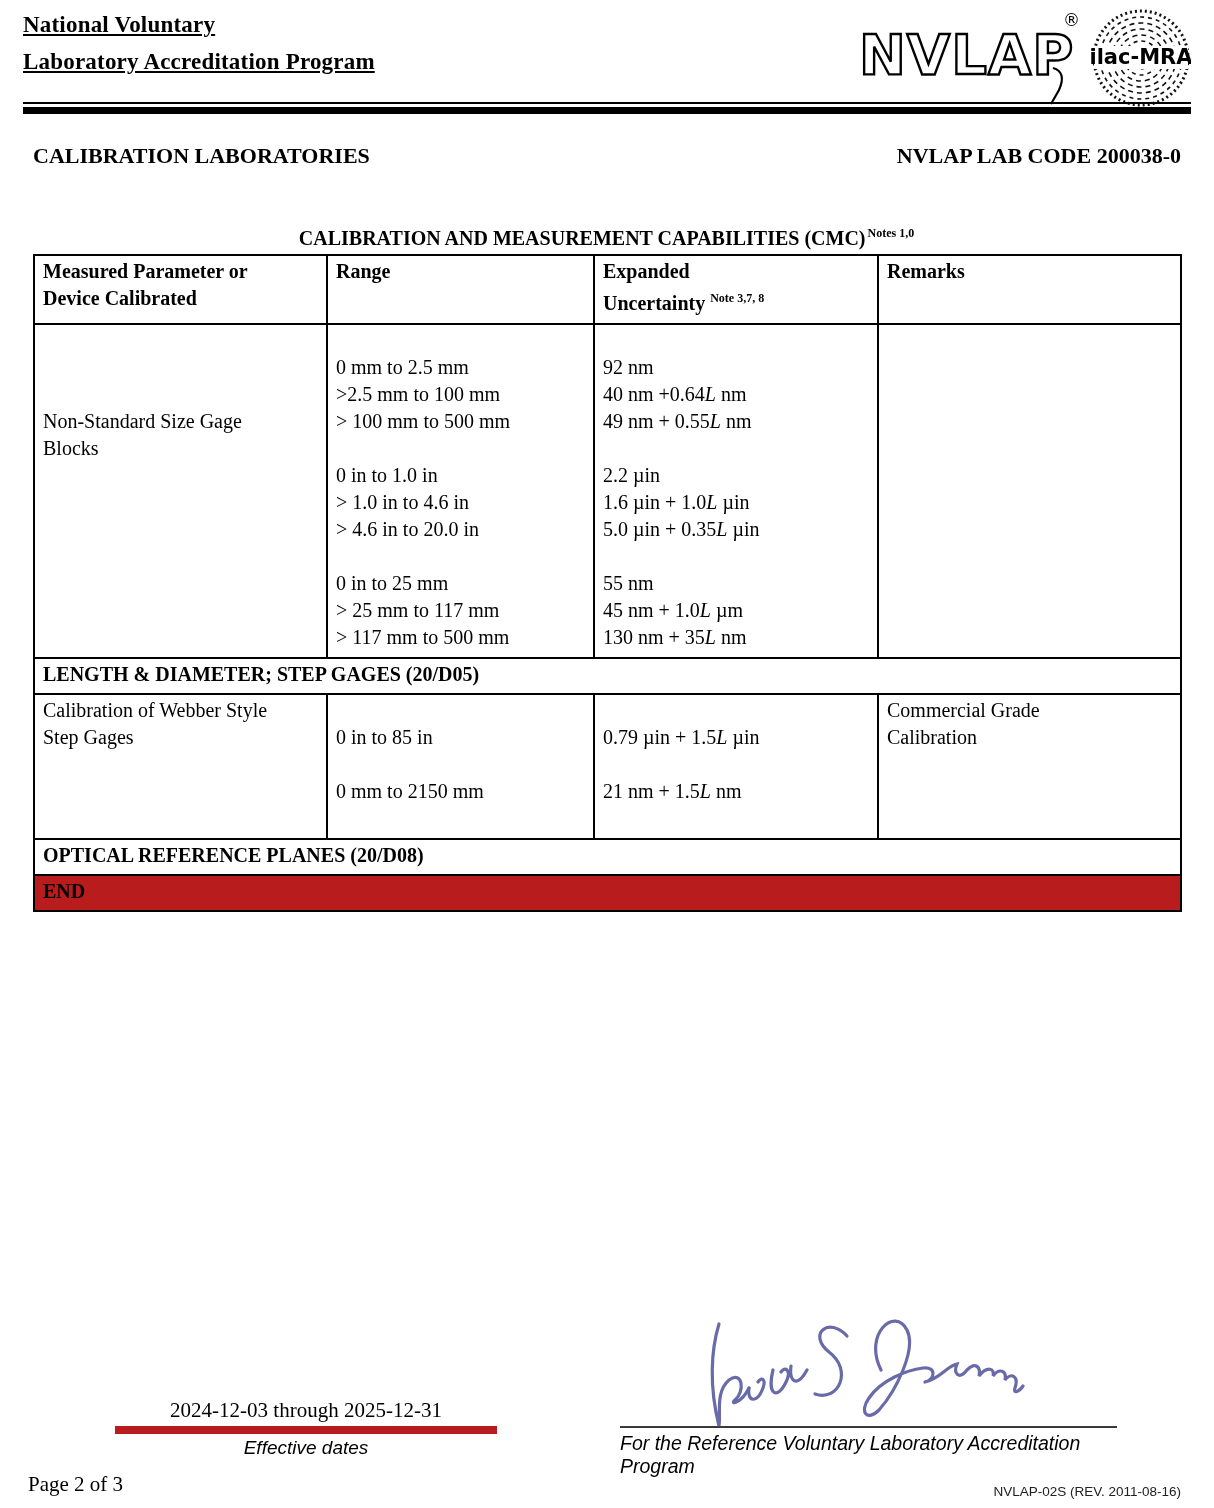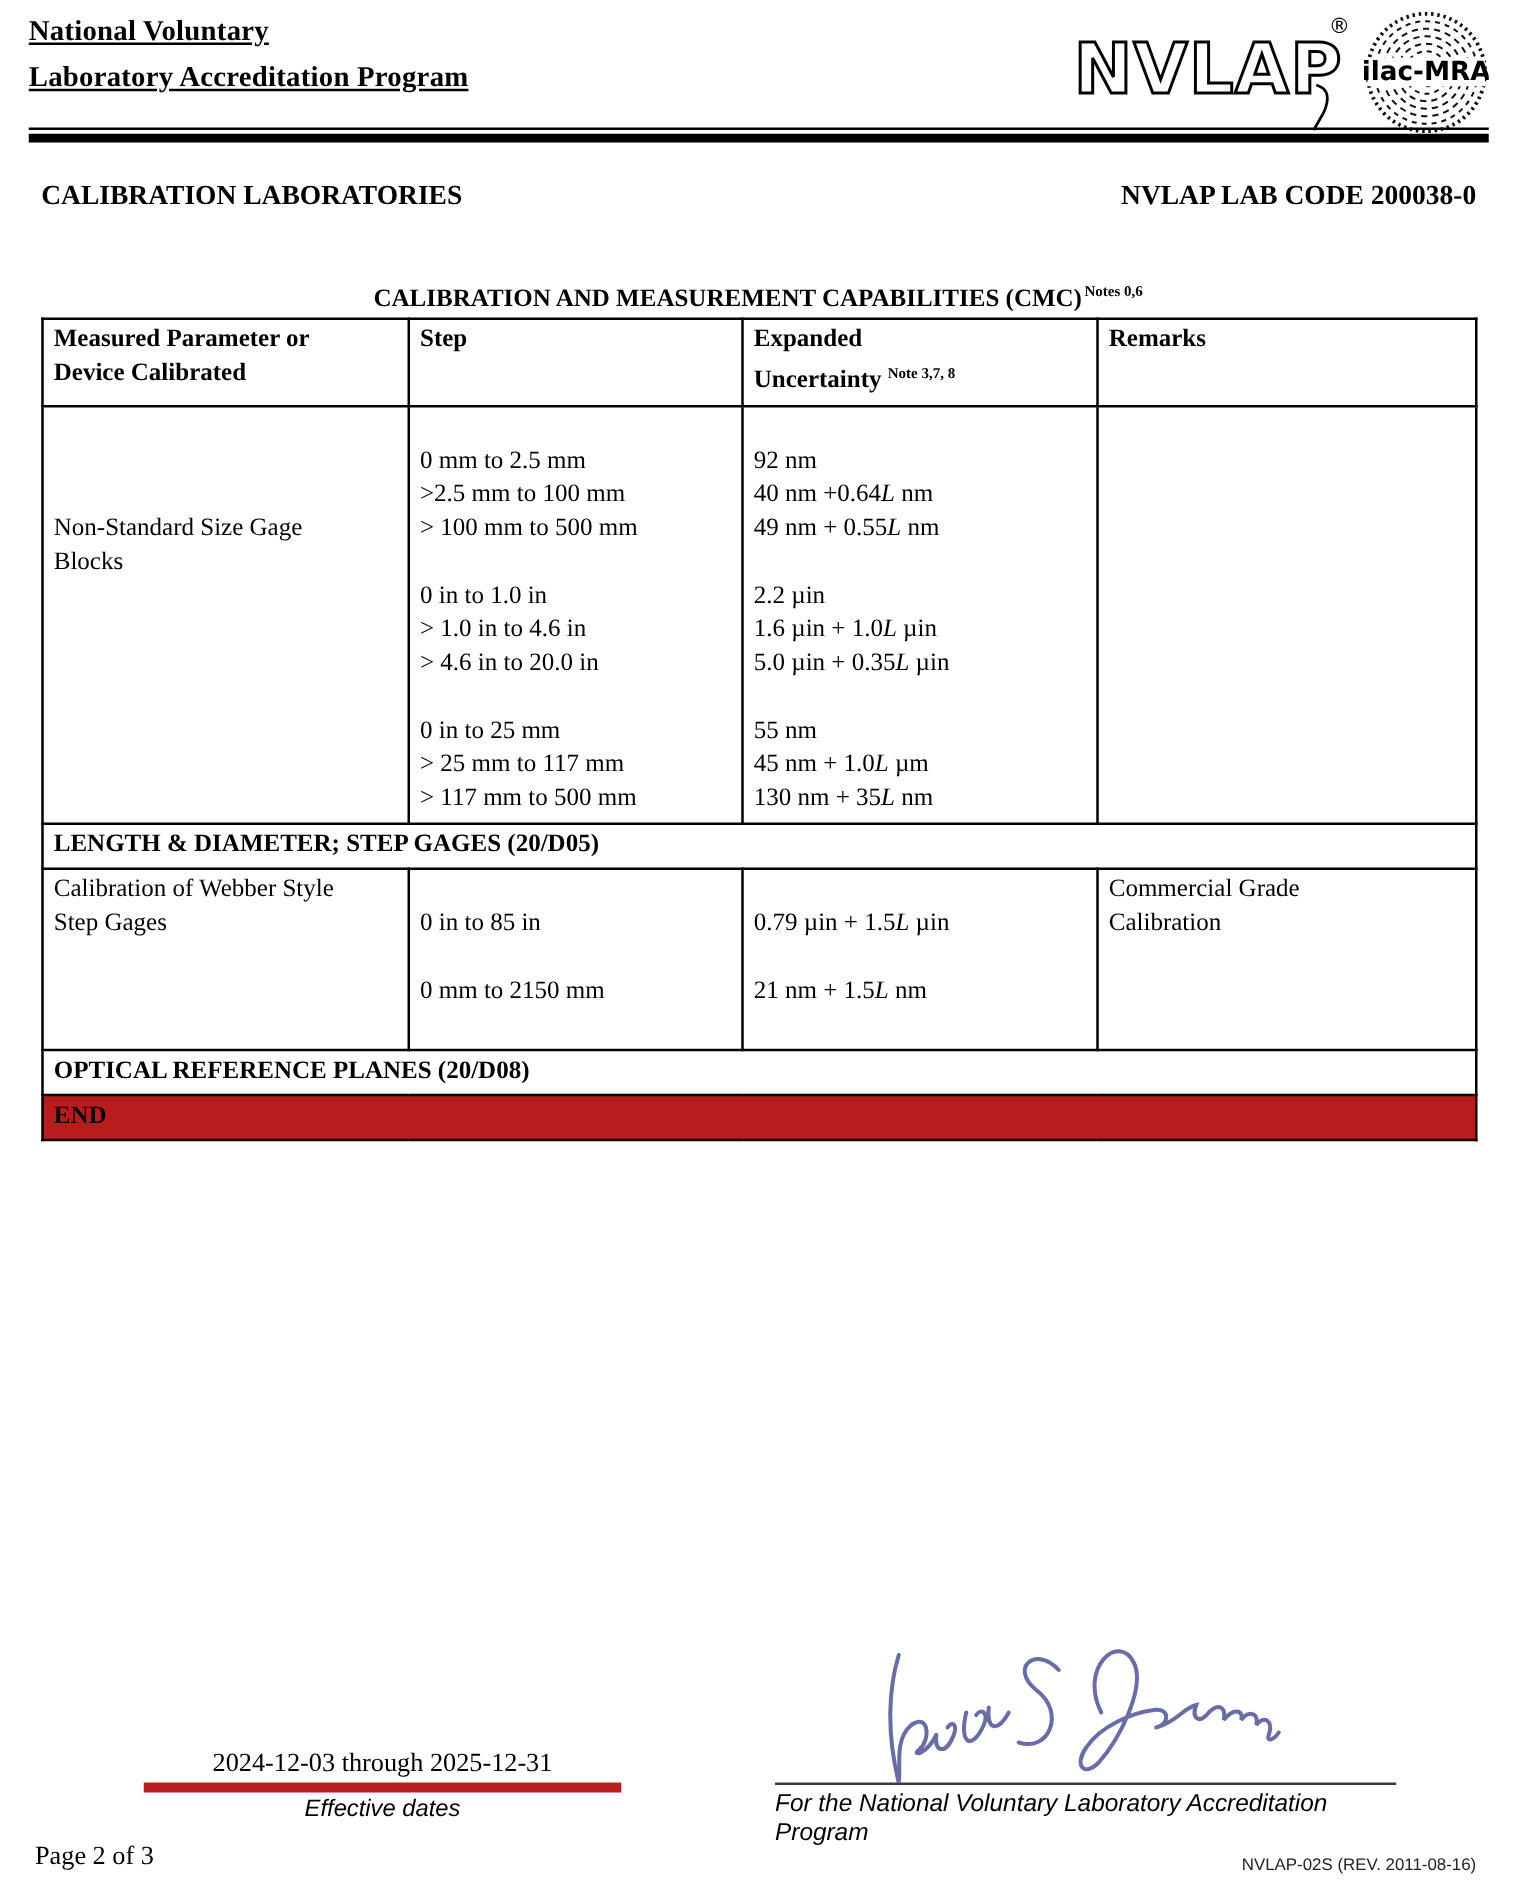--- a/index.html
+++ b/index.html
@@ -81,37 +81,37 @@
   </div>
   <div class="rule-thin"></div>
   <div class="rule-thick"></div>
 
   <div class="subhdr">
     <div>CALIBRATION LABORATORIES</div>
     <div>NVLAP LAB CODE 200038-0</div>
   </div>
 
   <div class="tbl-title">
-    <span>CALIBRATION AND MEASUREMENT CAPABILITIES (CMC)</span><sup>Notes 0,6</sup>
+    <span>CALIBRATION AND MEASUREMENT CAPABILITIES (CMC)</span><sup>Notes 1,0</sup>
   </div>
 
   <table class="cmc">
     <colgroup>
       <col style="width:293px">
         <col style="width:267px">
         <col style="width:284px">
         <col style="width:303px">
     </colgroup>
     <thead>
       <tr>
         <th>
           <div>Measured Parameter or</div>
           <div>Device Calibrated</div>
         </th>
-        <th class="vbottom">Step</th>
+        <th class="vbottom">Range</th>
         <th>
           <div>Expanded</div>
           <div><span>Uncertainty</span> <sup>Note 3,7, 8</sup></div>
         </th>
         <th class="vbottom">Remarks</th>
       </tr>
     </thead>
     <tbody>
         <tr>
           <td>
@@ -195,19 +195,19 @@
   <div class="sig-block">
     <svg class="sig-ink" width="330" height="130" viewBox="0 0 330 130">
       <g fill="none" stroke="#585c9f" stroke-width="3.2" stroke-linecap="round" opacity="0.9">
         <path d="M24,16 C16,42 14,78 24,118 C26,106 20,84 34,72 C48,62 50,84 40,92 C34,97 46,96 54,80"></path>
         <path d="M54,80 C52,94 62,96 68,80 C71,72 67,68 63,74 M78,62 C72,86 82,94 92,72 C96,62 90,58 86,64 M96,58 C94,74 102,80 112,62"></path>
         <path d="M152,28 C134,8 112,26 134,44 C158,62 144,94 120,86"></path>
         <path d="M186,62 C168,26 200,-2 212,22 C222,42 200,84 184,102 C172,114 164,104 174,90 C186,72 212,62 228,60 C242,58 240,72 230,74 M230,74 C246,70 252,58 262,56 C258,66 264,72 272,62 C280,54 286,58 284,68 C292,58 300,60 298,68 C304,60 312,62 310,72 C316,64 324,68 320,80 C318,86 324,84 328,78"></path>
       </g>
     </svg>
     <div class="sig-rule"></div>
-    <div class="sig-caption">For the National Voluntary Laboratory Accreditation Program</div>
+    <div class="sig-caption">For the Reference Voluntary Laboratory Accreditation Program</div>
   </div>
 
   <div class="page-num">Page 2 of 3</div>
   <div class="form-num">NVLAP-02S (REV. 2011-08-16)</div>
 
 </div>
 
 </body></html>

